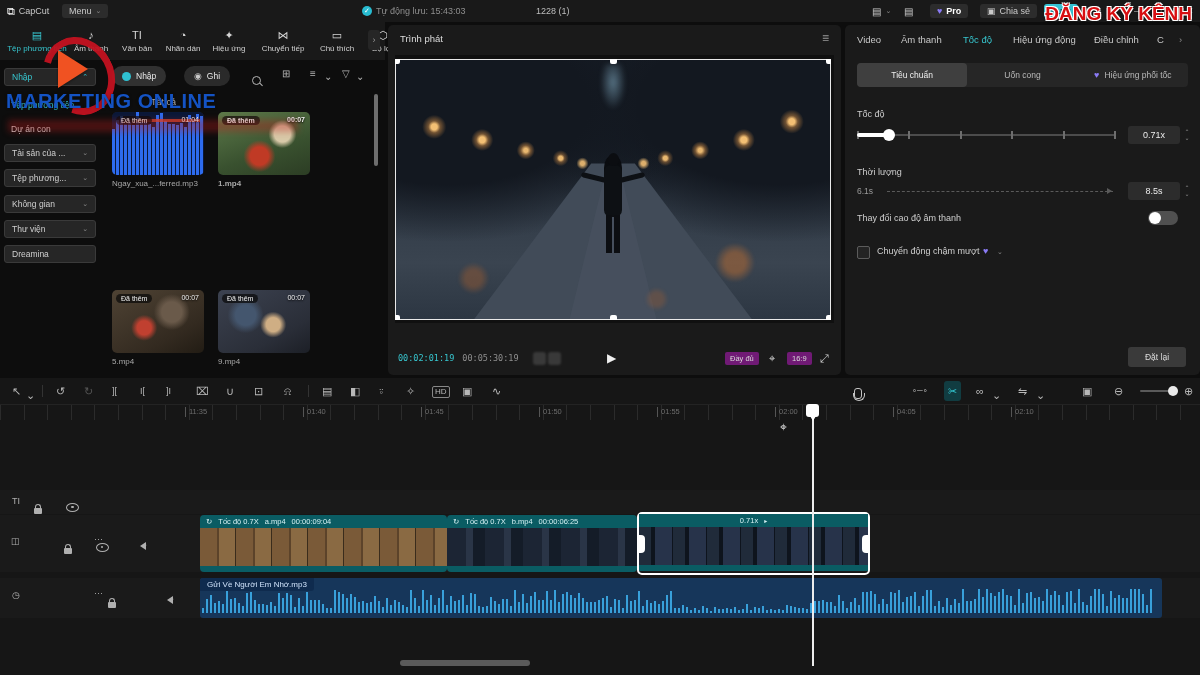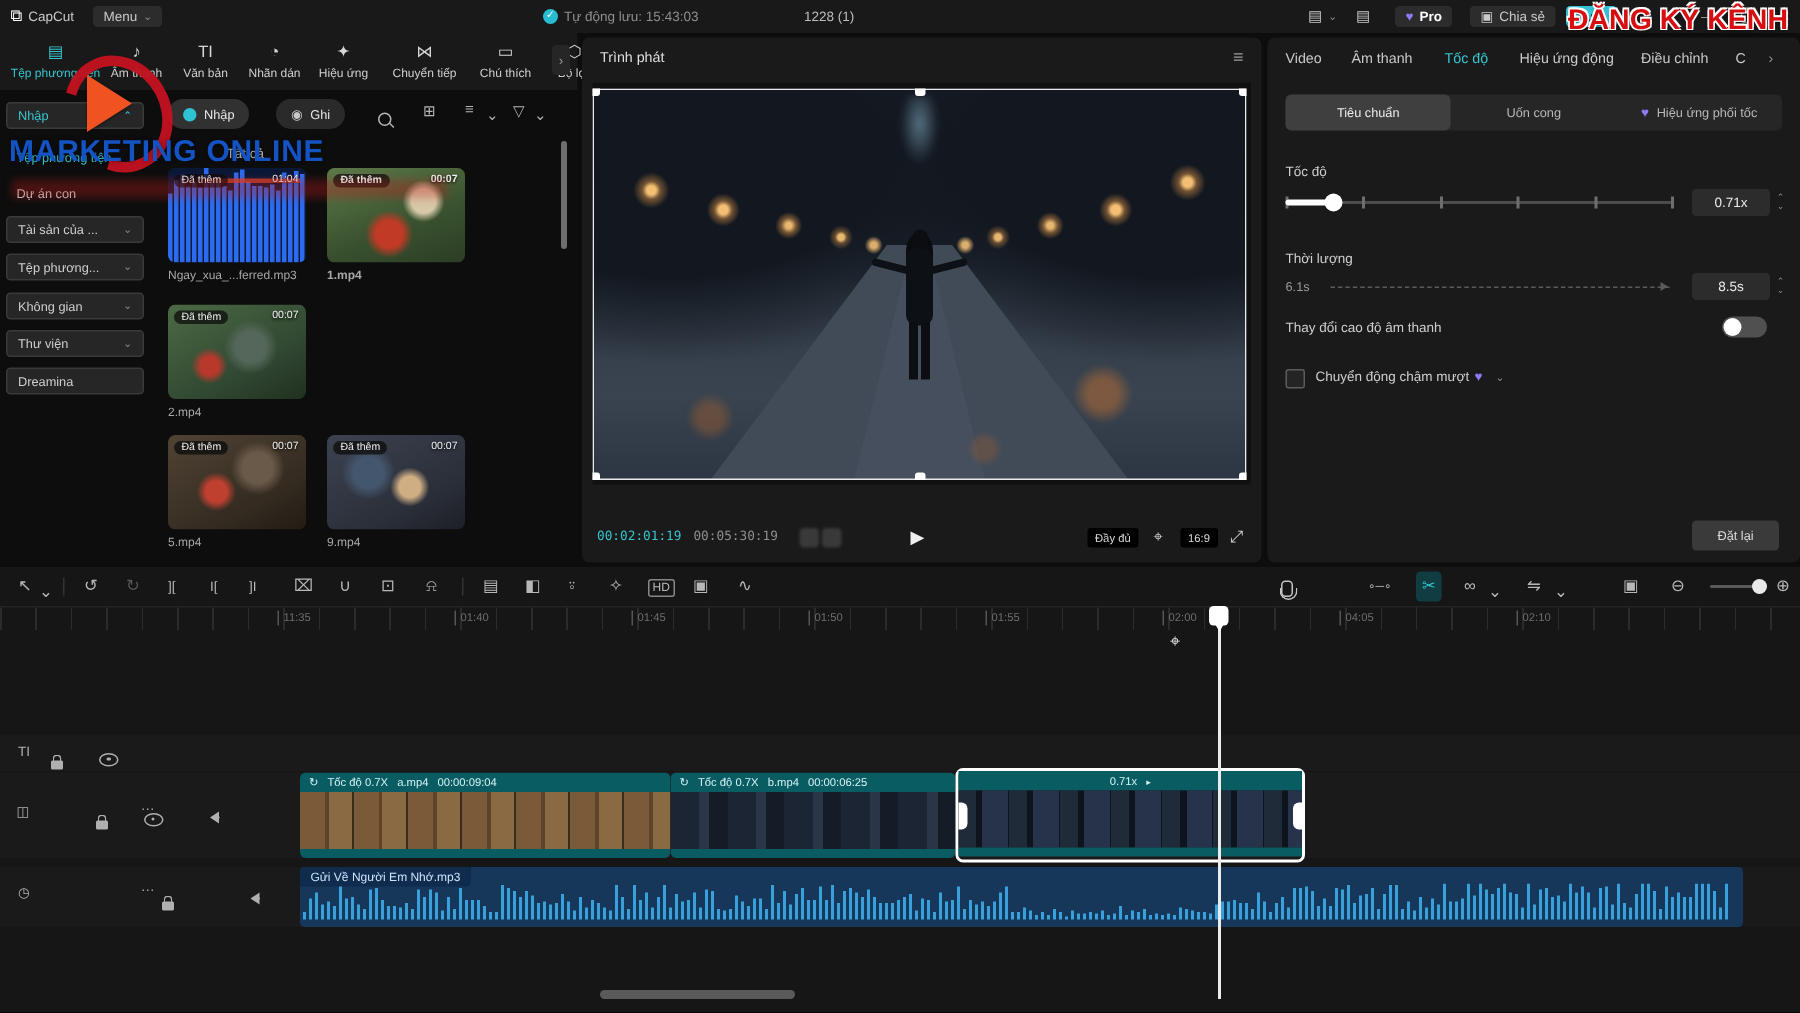--- a/index.html
+++ b/index.html
@@ -82,21 +82,21 @@
   .fig .head{position:absolute;left:-5px;top:0;width:11px;height:13px;border-radius:50% 50% 45% 45%;background:#0b0d11;}
   .fig .hair{position:absolute;left:-9px;top:3px;width:18px;height:30px;border-radius:40%;background:#0a0c10;}
   .fig .body{position:absolute;left:-9px;top:12px;width:18px;height:52px;border-radius:7px;background:#0d1014;}
   .fig .armL{position:absolute;left:-32px;top:22px;width:26px;height:5px;border-radius:3px;background:#0d1014;transform:rotate(14deg);}
   .fig .armR{position:absolute;left:6px;top:22px;width:26px;height:5px;border-radius:3px;background:#0d1014;transform:rotate(-14deg);}
   .fig .legL{position:absolute;left:-7px;top:62px;width:6px;height:38px;background:#0c0e12;}
   .fig .legR{position:absolute;left:1px;top:62px;width:6px;height:38px;background:#0c0e12;}
   .selbox{position:absolute;left:0;top:0;right:0;bottom:0;border:1px solid #e9e9e9;pointer-events:none;}
   .hnd{position:absolute;width:7px;height:7px;background:#fff;border-radius:2px;}
   .pctrl{position:absolute;left:0;bottom:6px;width:453px;height:22px;display:flex;align-items:center;}
-  .pbtn{background:#000000;border-radius:2px;color:#d8d8d8;font-size:7.5px;padding:2px 5px;}
+  .pbtn{background:#701a75;border-radius:2px;color:#d8d8d8;font-size:7.5px;padding:2px 5px;}
   .blurlogo{width:13px;height:13px;background:#4a4a4a;border-radius:3px;opacity:.65;filter:blur(1px);}
 
   
   .itab{position:absolute;top:9px;font-size:9.5px;color:#c9c9c9;white-space:nowrap;}
   .subbar{position:absolute;left:12px;top:38px;width:331px;height:24px;background:#262626;border-radius:4px;display:flex;}
   .subseg{flex:1;display:flex;align-items:center;justify-content:center;gap:5px;font-size:8.5px;color:#b9b9b9;border-radius:4px;}
   .subseg.sel{background:#3f3f3f;color:#eee;}
   .heart{color:#8b7bf6;font-size:9px;}
   .ilabel{position:absolute;font-size:9px;color:#cfcfcf;}
   .slider-track{position:absolute;left:12px;top:109px;width:258px;height:2px;background:#4c4c4c;}
@@ -319,27 +319,20 @@
     </div>
     <div class="cname">Ngay_xua_...ferred.mp3</div>
   </div>
   <div class="card" style="left:218px;top:112px;font-weight:bold;">
     <div class="thumb t2">
       <span class="badge">Đã thêm</span>
       <span class="dur">00:07</span>
     </div>
     <div class="cname">1.mp4</div>
   </div>
-  <div class="card" style="left:112px;top:203px;">
-    <div class="thumb t3">
-      <span class="badge">Đã thêm</span>
-      <span class="dur">00:07</span>
-    </div>
-    <div class="cname">2.mp4</div>
-  </div>
   <div class="card" style="left:112px;top:290px;">
     <div class="thumb t5">
       <span class="badge">Đã thêm</span>
       <span class="dur">00:07</span>
     </div>
     <div class="cname">5.mp4</div>
   </div>
   <div class="card" style="left:218px;top:290px;">
     <div class="thumb t6">
       <span class="badge">Đã thêm</span>

